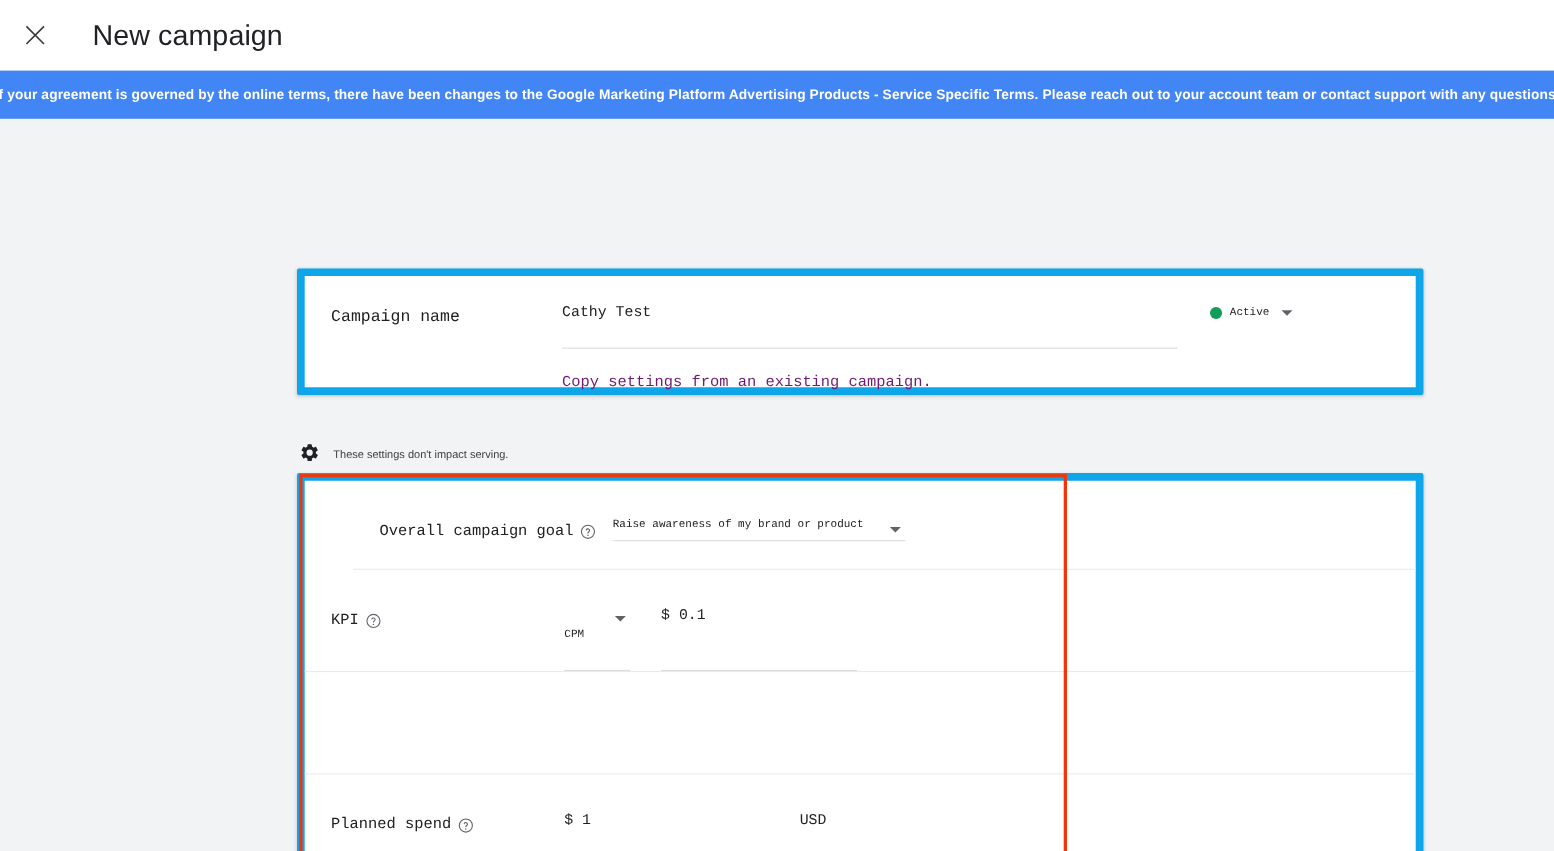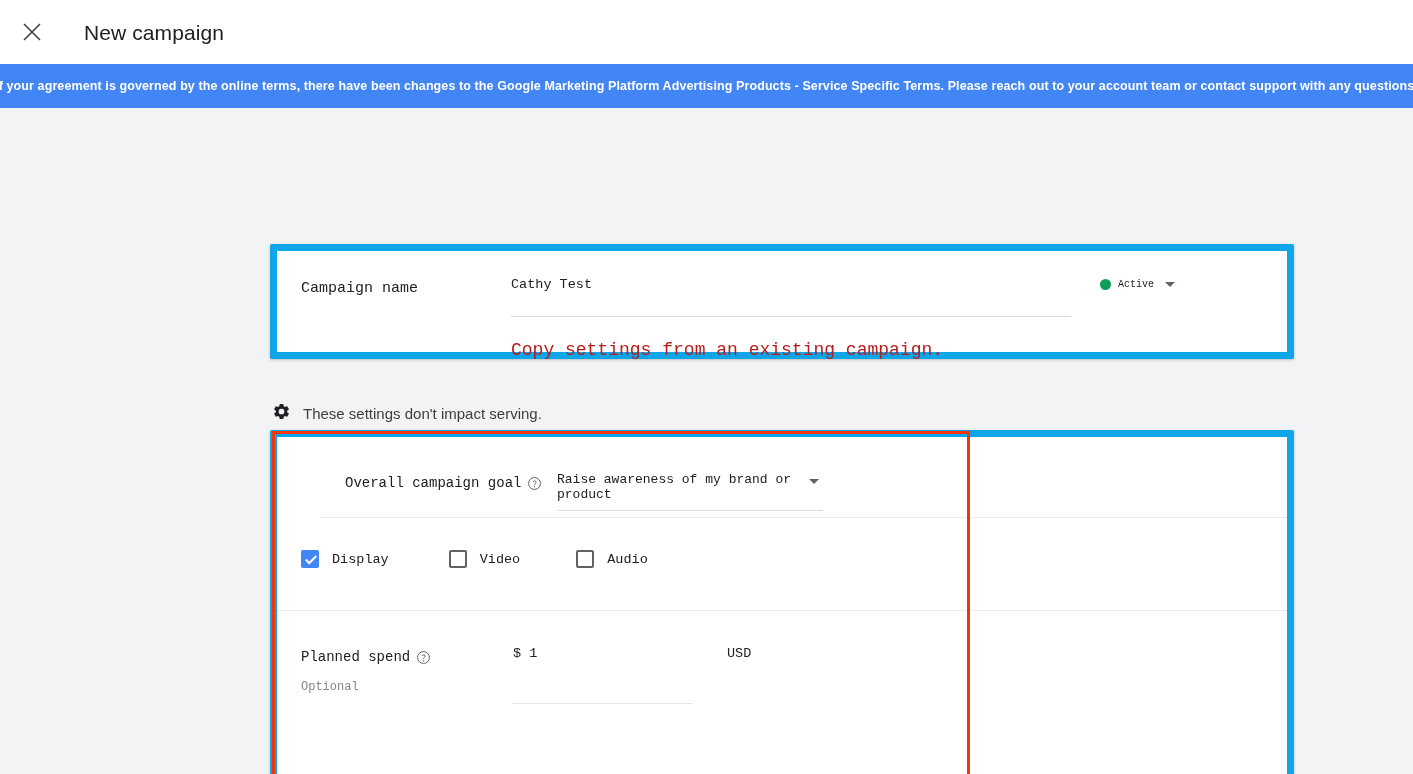--- a/index.html
+++ b/index.html
@@ -31,21 +31,21 @@
     height: 40px;
     display: flex;
     align-items: center;
     justify-content: center;
     border-radius: 50%;
     cursor: pointer;
     flex: 0 0 auto;
   }
   .close-btn svg { display: block; }
   .topbar-title {
-    font-size: 21px;
+    font-size: 26px;
     font-weight: 400;
     color: #202124;
     margin-left: 32px;
     letter-spacing: 0.1px;
     line-height: 1;
   }
 
   
   .banner {
     background: #4285f4;
@@ -99,22 +99,22 @@
   .field-col { flex: 1 1 auto; }
   .text-underline-input {
     border-bottom: 1px solid #dadce0;
     padding-bottom: 24px;
     font-size: 13.5px;
     color: #202124;
     width: 560px;
   }
   .copy-link {
     margin-top: 23px;
-    font-size: 18px;
-    color: #b91c1c;
+    font-size: 14px;
+    color: #701a75;
     cursor: pointer;
     display: inline-block;
   }
   .status-wrap {
     position: absolute;
     right: 112px;
     top: 28px;
     display: flex;
     align-items: center;
     gap: 7px;
@@ -139,21 +139,21 @@
   }
 
   
   .settings-note {
     position: absolute;
     left: 272px;
     top: 294px;
     display: flex;
     align-items: center;
     gap: 12px;
-    font-size: 15px;
+    font-size: 10px;
     color: #3c4043;
   }
 
   
   #settings-card {
     top: 322px;
     height: 445px;
   }
   .srow {
     display: flex;
@@ -195,21 +195,21 @@
     margin-top: 3px;
     cursor: pointer;
   }
   .help-icon svg { display: block; }
 
   .select-underline {
     border-bottom: 1px solid #dadce0;
     padding-bottom: 8px;
     display: flex;
     align-items: center;
-    font-size: 13px;
+    font-size: 10px;
     color: #202124;
     cursor: pointer;
     position: relative;
   }
   .select-underline .caret-sel {
     width: 0; height: 0;
     border-left: 5px solid transparent;
     border-right: 5px solid transparent;
     border-top: 5px solid #5f6368;
     position: absolute;
@@ -345,40 +345,41 @@
         </span>
       </div>
       <div class="field-col">
         <div class="select-underline w-goal">
           <span>Raise awareness of my brand or product</span>
           <span class="caret-sel"></span>
         </div>
       </div>
     </div>
 
+    <div class="srow srow-kpi">
+      <div class="label-col">
+        <span class="label-text">KPI</span>
+        <span class="help-icon">
+          <svg width="15" height="15" viewBox="0 0 24 24" aria-hidden="true">
+            <circle cx="12" cy="12" r="9.5" fill="none" stroke="#5f6368" stroke-width="1.6"></circle>
+            <path d="M9.6 9.2a2.5 2.5 0 0 1 4.8.8c0 1.7-2.4 2-2.4 3.6" fill="none" stroke="#5f6368" stroke-width="1.6" stroke-linecap="round"></path>
+            <circle cx="12" cy="17" r="1.05" fill="#5f6368"></circle>
+          </svg>
+        </span>
+      </div>
+      <div class="field-col kpi-fields">
+        <div class="select-underline w-kpi">
+          <span>CPM</span>
+          <span class="caret-sel"></span>
+        </div>
+        <div class="w-kpival">$ 0.1</div>
+      </div>
+    </div>
 
     <div class="srow srow-creative">
-      <div class="field-col">
-        <div class="check-group">
-          <label class="check-item">
-            <span class="cbox checked"></span>
-            <span class="check-label">Display</span>
-          </label>
-          <span class="check-spacer-1"></span>
-          <label class="check-item">
-            <span class="cbox"></span>
-            <span class="check-label">Video</span>
-          </label>
-          <span class="check-spacer-2"></span>
-          <label class="check-item">
-            <span class="cbox"></span>
-            <span class="check-label">Audio</span>
-          </label>
-        </div>
-      </div>
     </div>
 
     <div class="srow srow-spend">
       <div class="label-col">
         <span class="label-text">Planned spend</span>
         <span class="help-icon">
           <svg width="15" height="15" viewBox="0 0 24 24" aria-hidden="true">
             <circle cx="12" cy="12" r="9.5" fill="none" stroke="#5f6368" stroke-width="1.6"></circle>
             <path d="M9.6 9.2a2.5 2.5 0 0 1 4.8.8c0 1.7-2.4 2-2.4 3.6" fill="none" stroke="#5f6368" stroke-width="1.6" stroke-linecap="round"></path>
             <circle cx="12" cy="17" r="1.05" fill="#5f6368"></circle>

